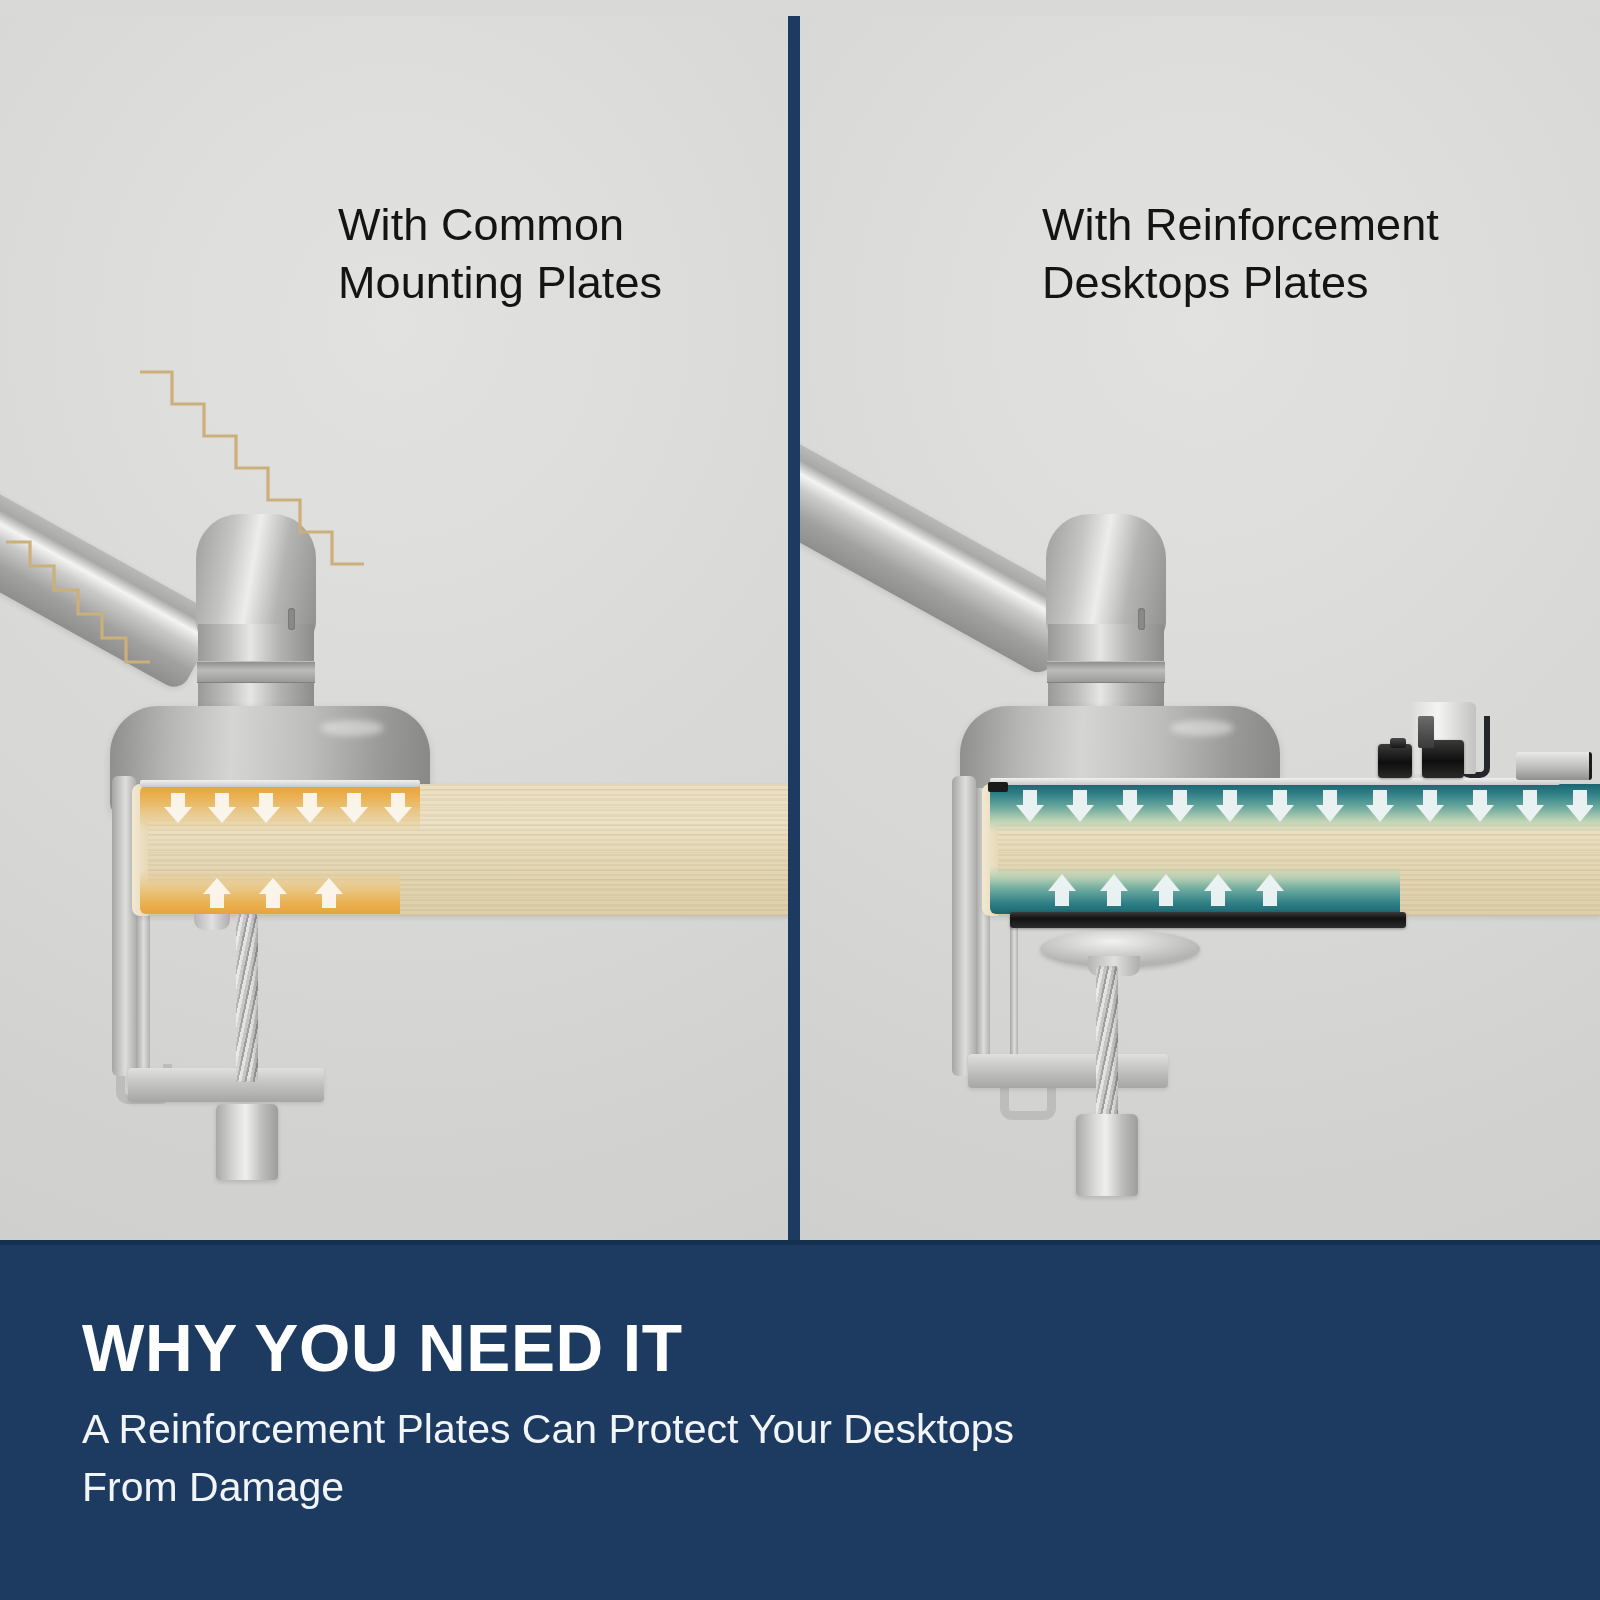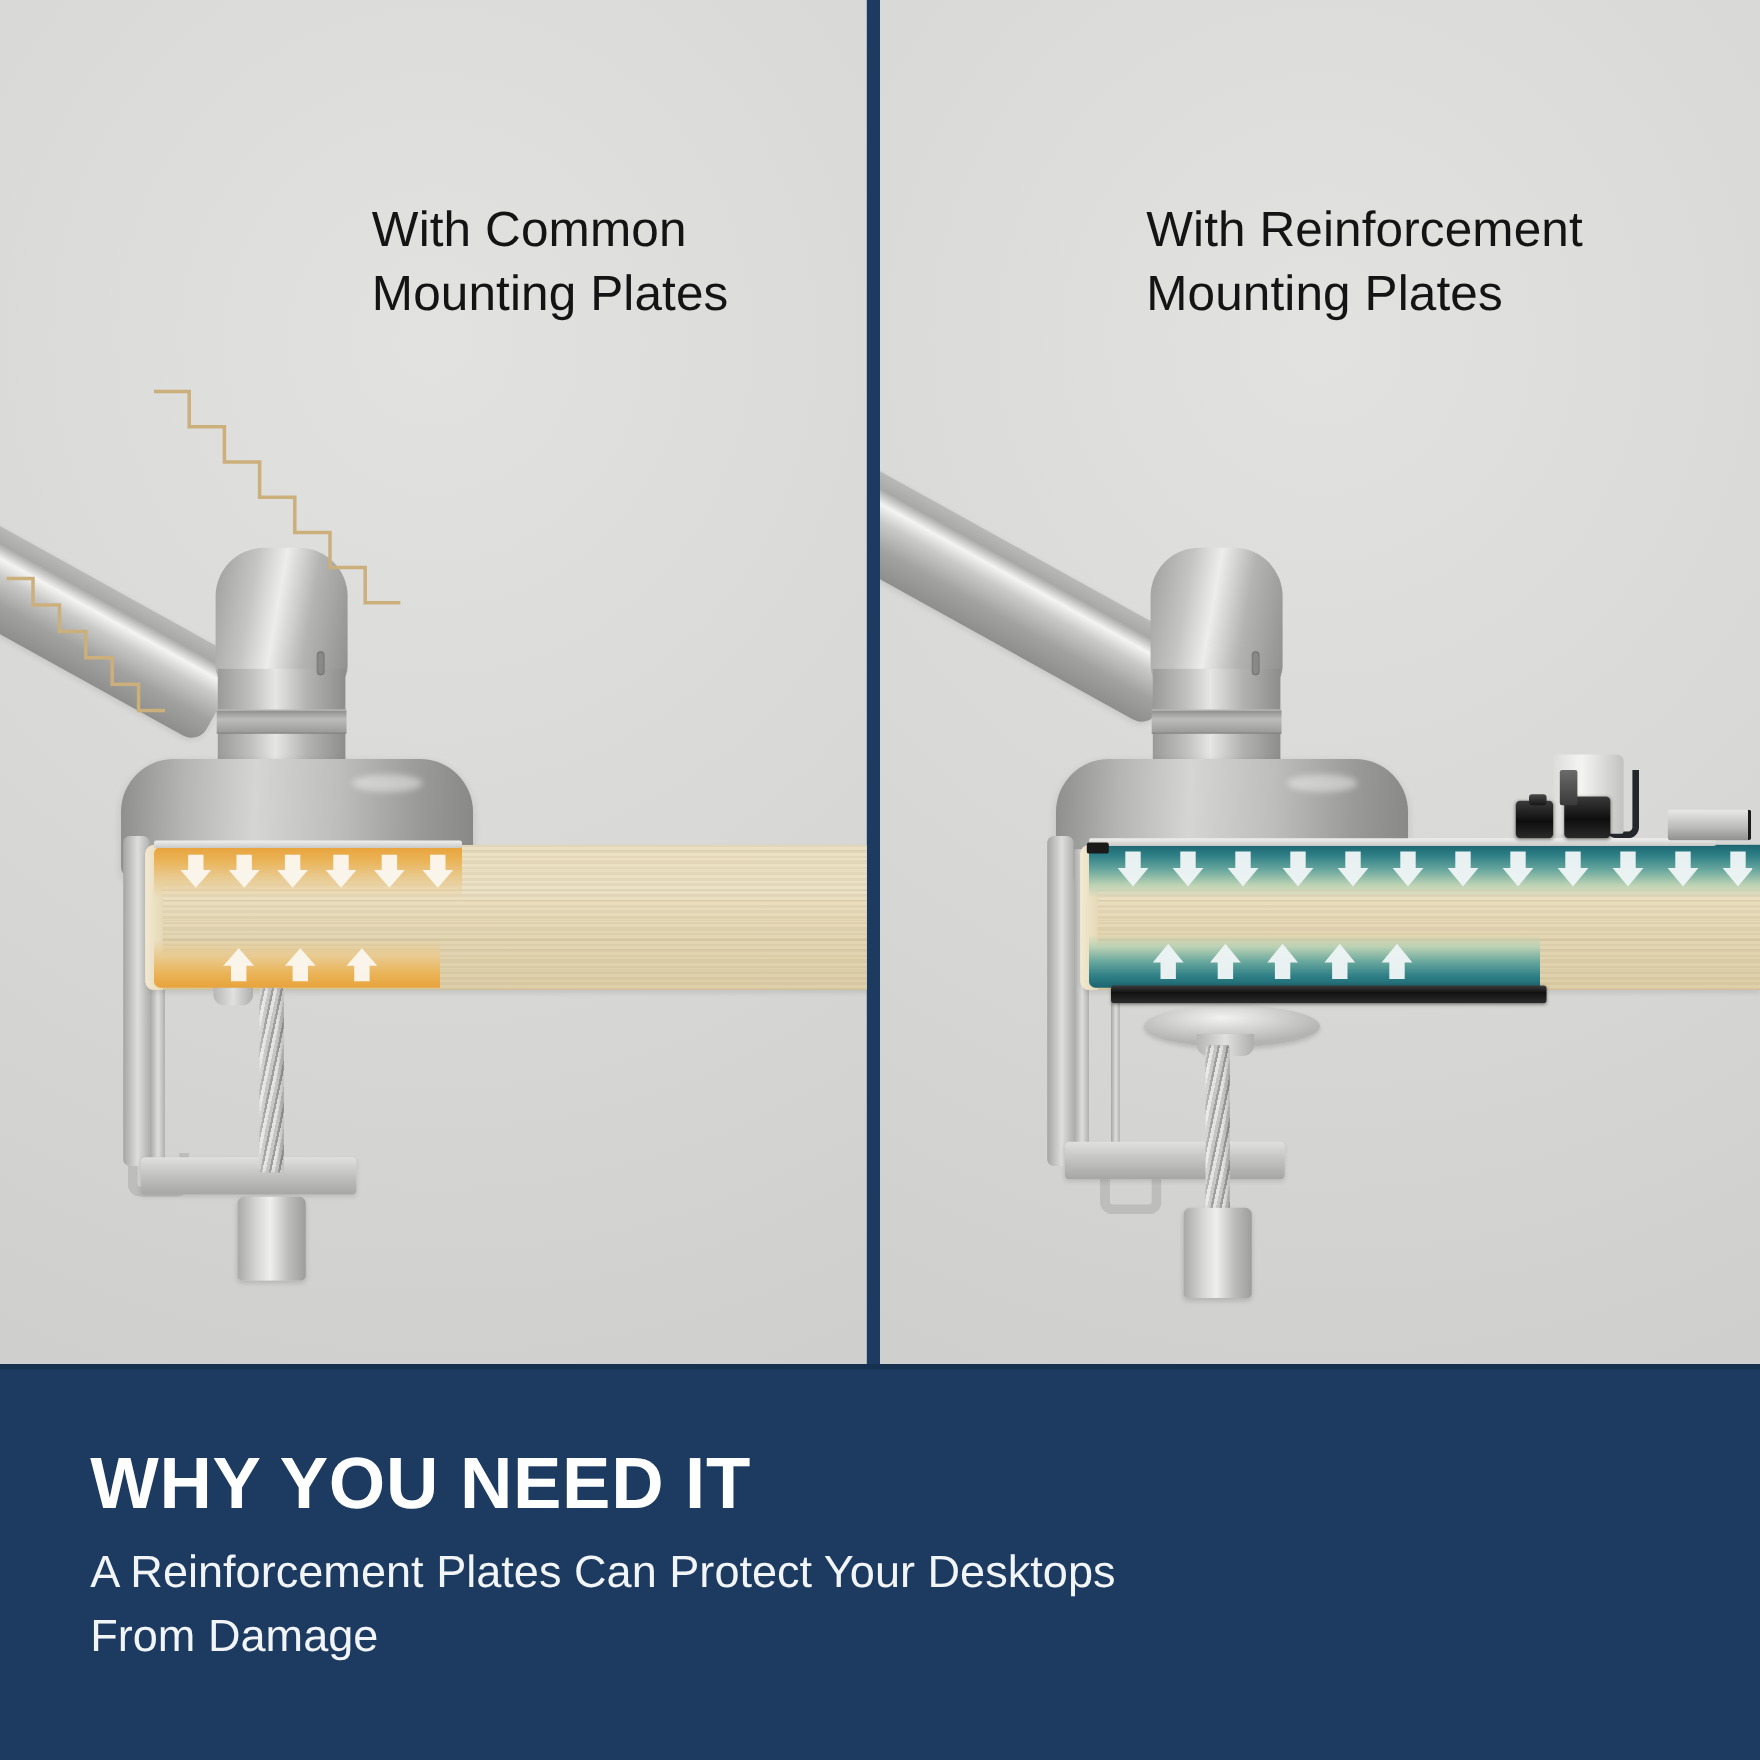--- a/index.html
+++ b/index.html
@@ -5,21 +5,21 @@
   * { margin:0; padding:0; box-sizing:border-box; }
   html,body { width:1600px; height:1600px; background:#fff; }
   body { font-family:"Liberation Sans", sans-serif; overflow:hidden; }
 
   #stage {
     position:relative; width:1600px; height:1600px;
     background:#d9d9d7;
   }
 
   
-  .panels { position:absolute; left:0; top:0; width:1600px; height:1240px; }
+  .panels { position:absolute; left:0; top:16px; width:1600px; height:1240px; }
 
   .panel {
     position:absolute; top:0; height:1240px;
     background:#dbdbd9;
     overflow:hidden;
   }
   .panel.left  { left:0;   width:788px; }
   .panel.right { left:800px; width:800px; }
 
   .panel-bg {
@@ -367,21 +367,21 @@
       <div class="pad-stem" style="left:288px; top:940px; width:52px; height:20px;"></div>
       <div class="screw" style="left:296px; top:950px; width:22px; height:160px;"></div>
       <div class="knob" style="left:276px; top:1098px; width:62px; height:82px; border-radius:6px 6px 4px 4px;"></div>
     </div>
 
     <div class="divider"></div>
 
     <div class="panel-title left">With Common
 Mounting Plates</div>
     <div class="panel-title right">With Reinforcement
-Mounting Plates</div>
+Desktops Plates</div>
   </div>
 
   <div class="banner">
     <div class="banner-h1">WHY YOU NEED IT</div>
     <div class="banner-sub">A Reinforcement Plates Can Protect Your Desktops
 From Damage</div>
   </div>
 
 </div>
 

